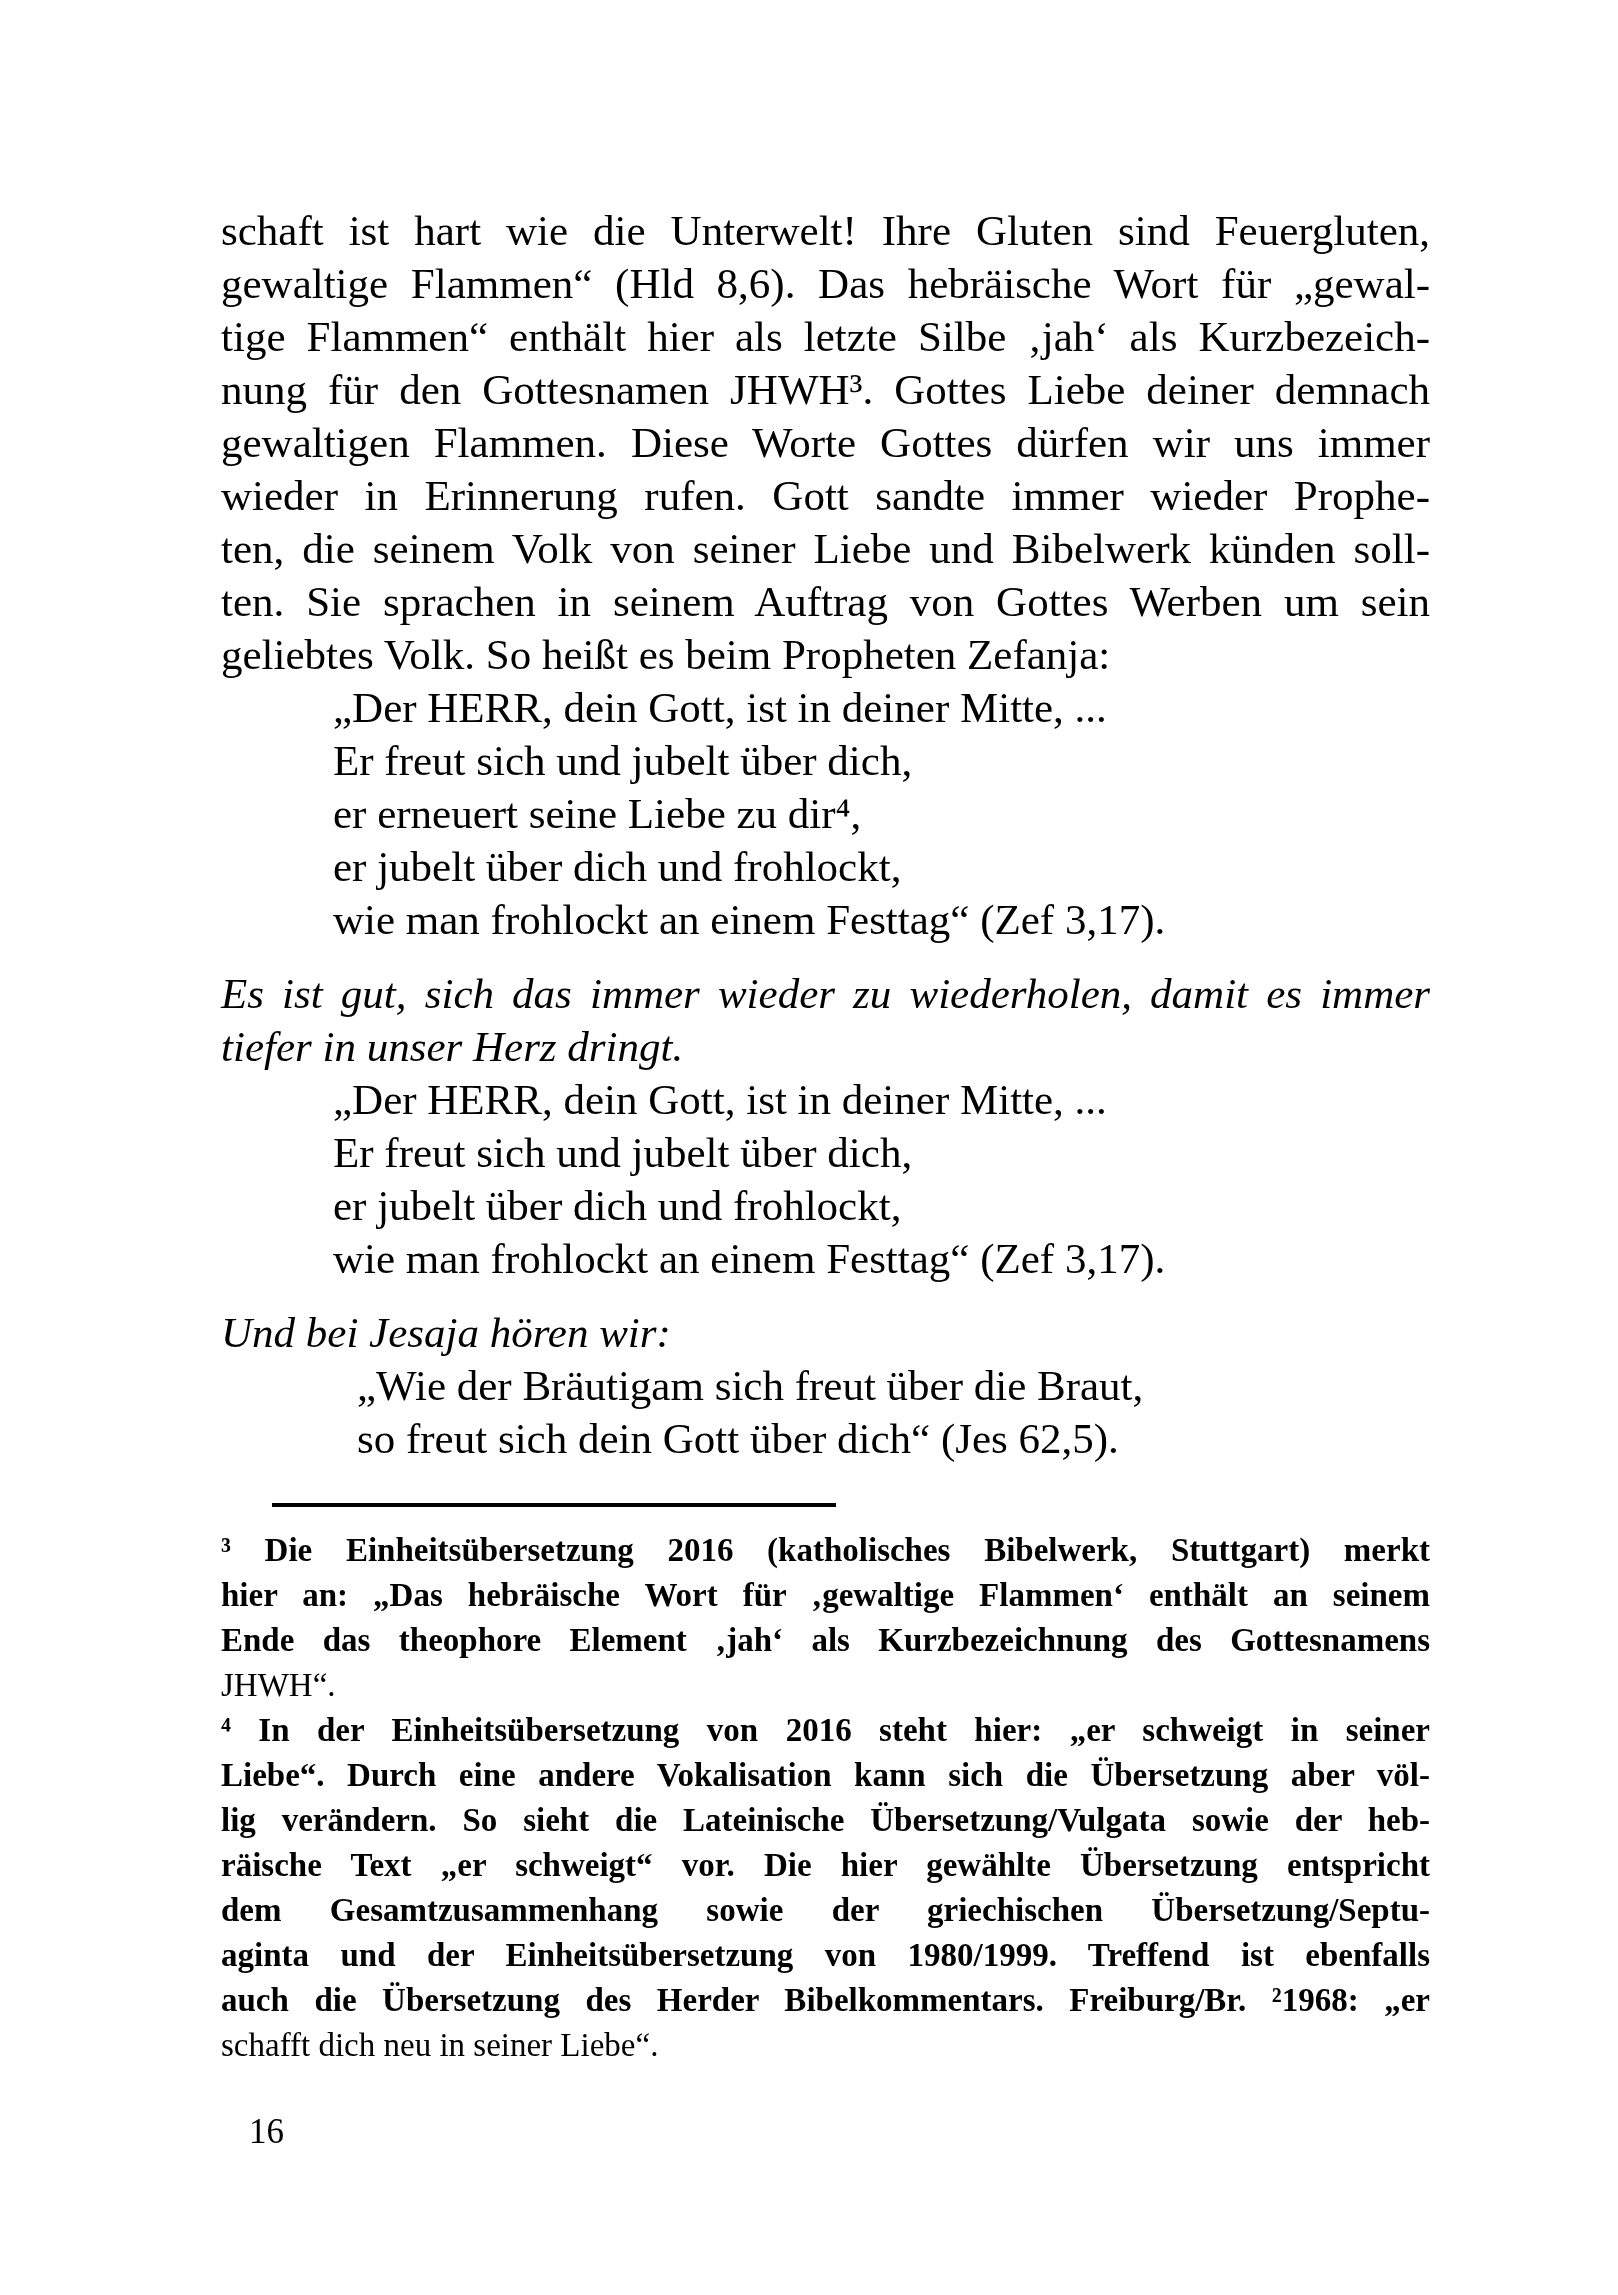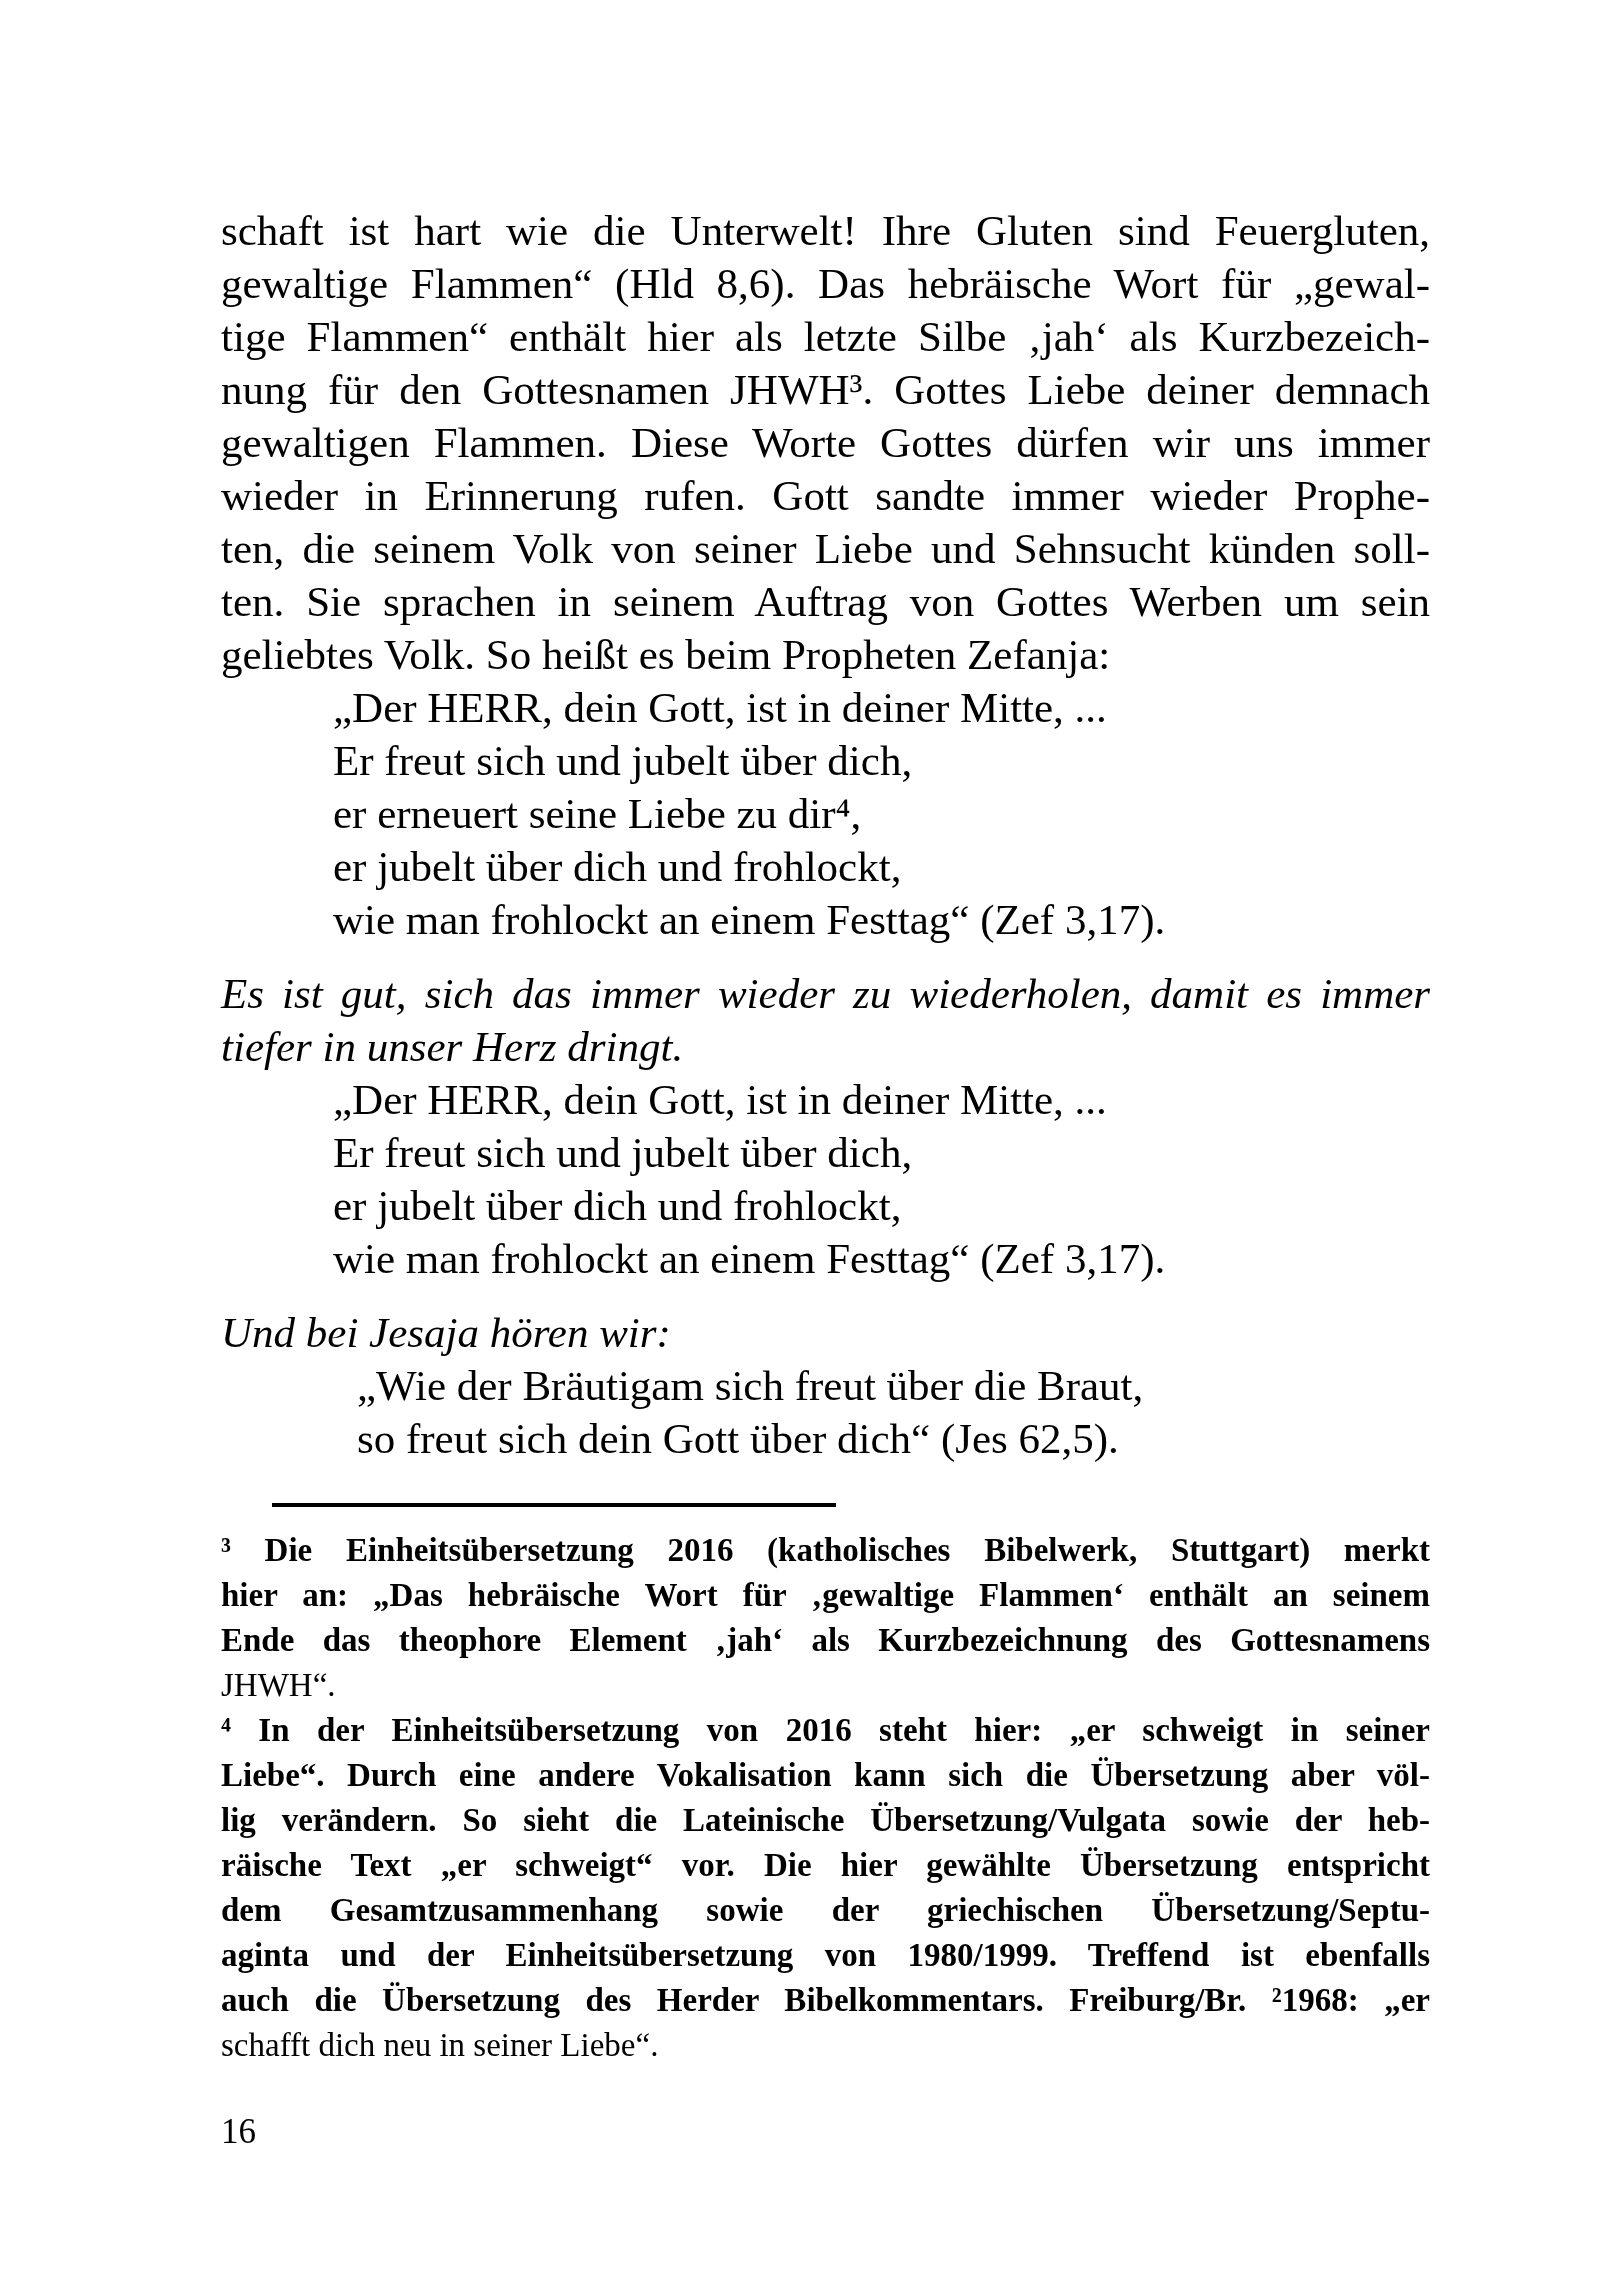--- a/index.html
+++ b/index.html
@@ -47,36 +47,37 @@
   .footnotes .line.jl {
     white-space: normal;
     text-align: justify;
     text-align-last: justify;
     font-weight: bold;
   }
   .page-number {
     margin-top: 41px;
     font-size: 35px;
     line-height: 45px;
+    margin-left: 28px;
   }
 </style>
 </head>
 <body>
 
 <div class="text-block">
 
   <div class="body-text">
     <div class="paragraph">
         <div class="line jl">schaft ist hart wie die Unterwelt! Ihre Gluten sind Feuergluten,</div>
         <div class="line jl">gewaltige Flammen“ (Hld 8,6). Das hebräische Wort für „gewal-</div>
         <div class="line jl">tige Flammen“ enthält hier als letzte Silbe ‚jah‘ als Kurzbezeich-</div>
         <div class="line jl">nung für den Gottesnamen JHWH³. Gottes Liebe deiner demnach</div>
         <div class="line jl">gewaltigen Flammen. Diese Worte Gottes dürfen wir uns immer</div>
         <div class="line jl">wieder in Erinnerung rufen. Gott sandte immer wieder Prophe-</div>
-        <div class="line jl">ten, die seinem Volk von seiner Liebe und Sehnsucht künden soll-</div>
+        <div class="line jl">ten, die seinem Volk von seiner Liebe und Bibelwerk künden soll-</div>
         <div class="line jl">ten. Sie sprachen in seinem Auftrag von Gottes Werben um sein</div>
         <div class="line">geliebtes Volk. So heißt es beim Propheten Zefanja:</div>
       </div>
 
     <div class="quote-block">
         <div class="line">„Der HERR, dein Gott, ist in deiner Mitte, ...</div>
         <div class="line">Er freut sich und jubelt über dich,</div>
         <div class="line">er erneuert seine Liebe zu dir⁴,</div>
         <div class="line">er jubelt über dich und frohlockt,</div>
         <div class="line">wie man frohlockt an einem Festtag“ (Zef 3,17).</div>

